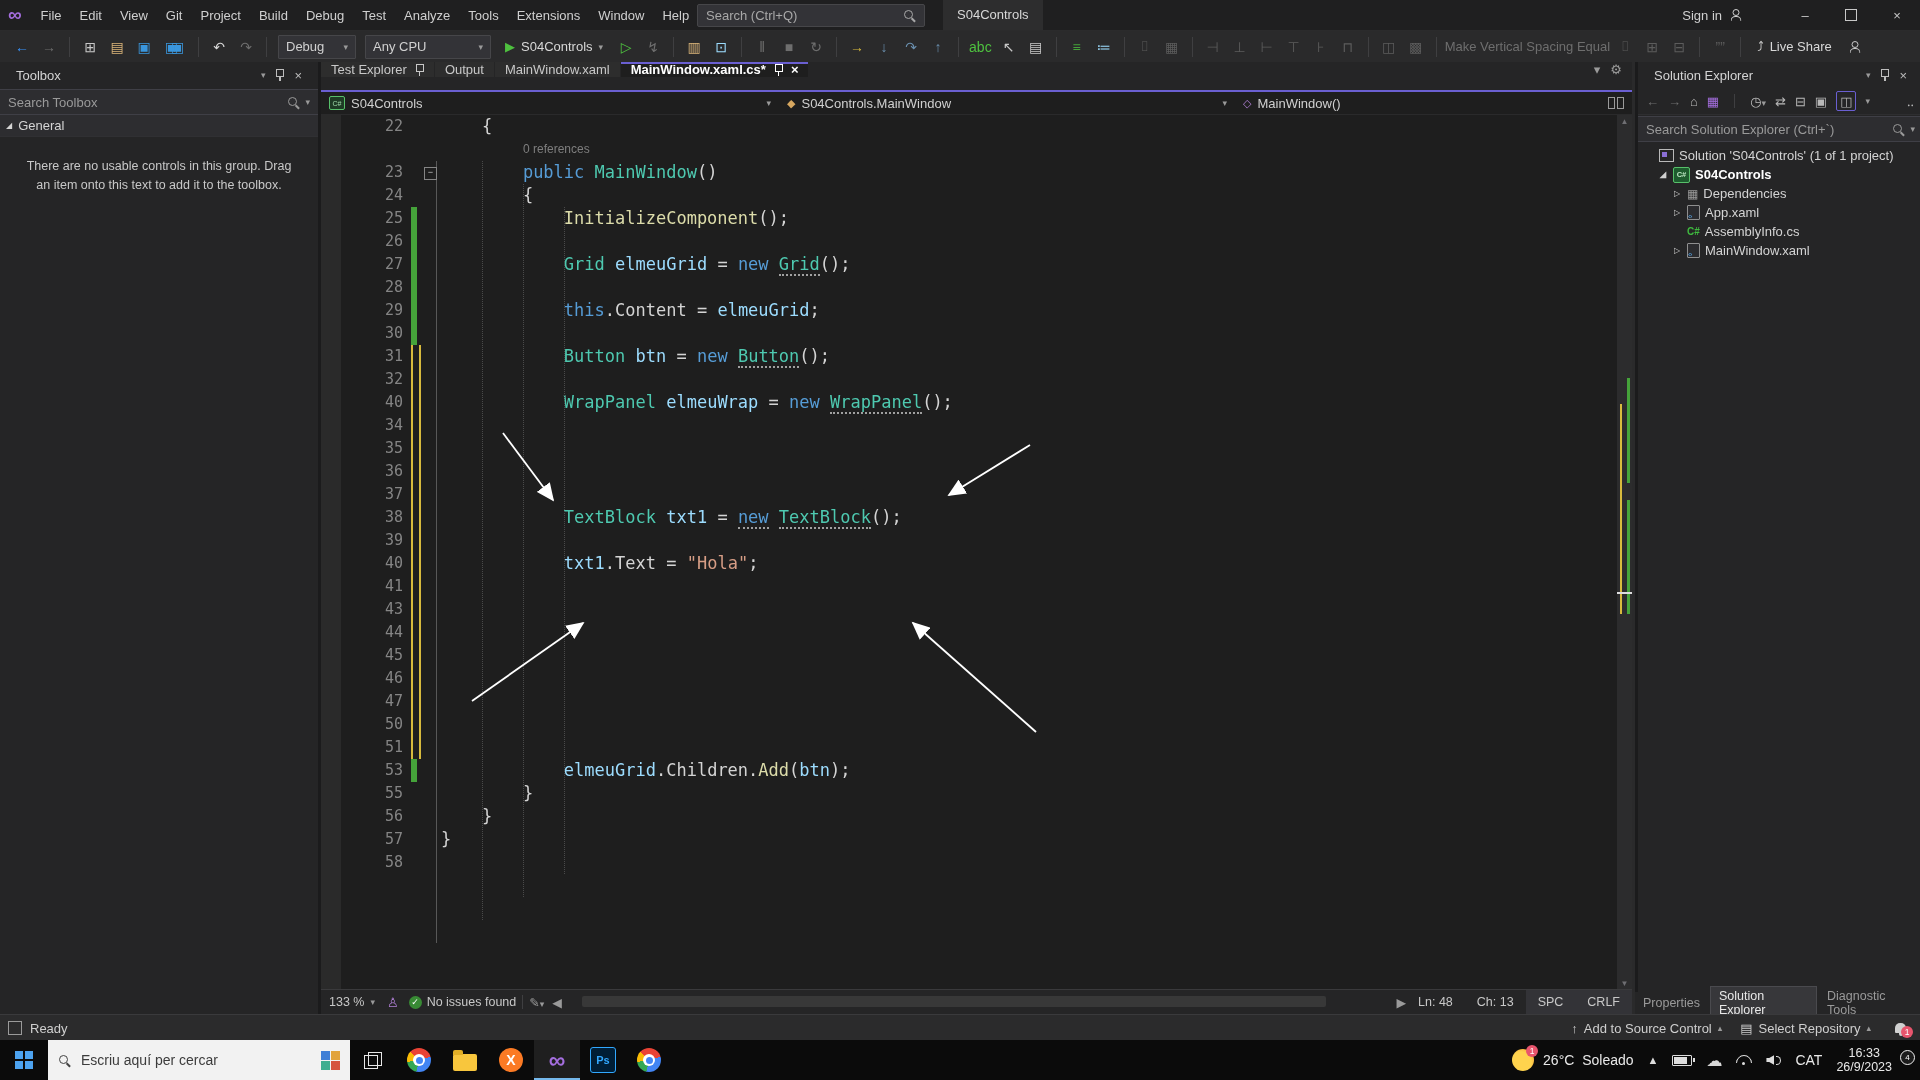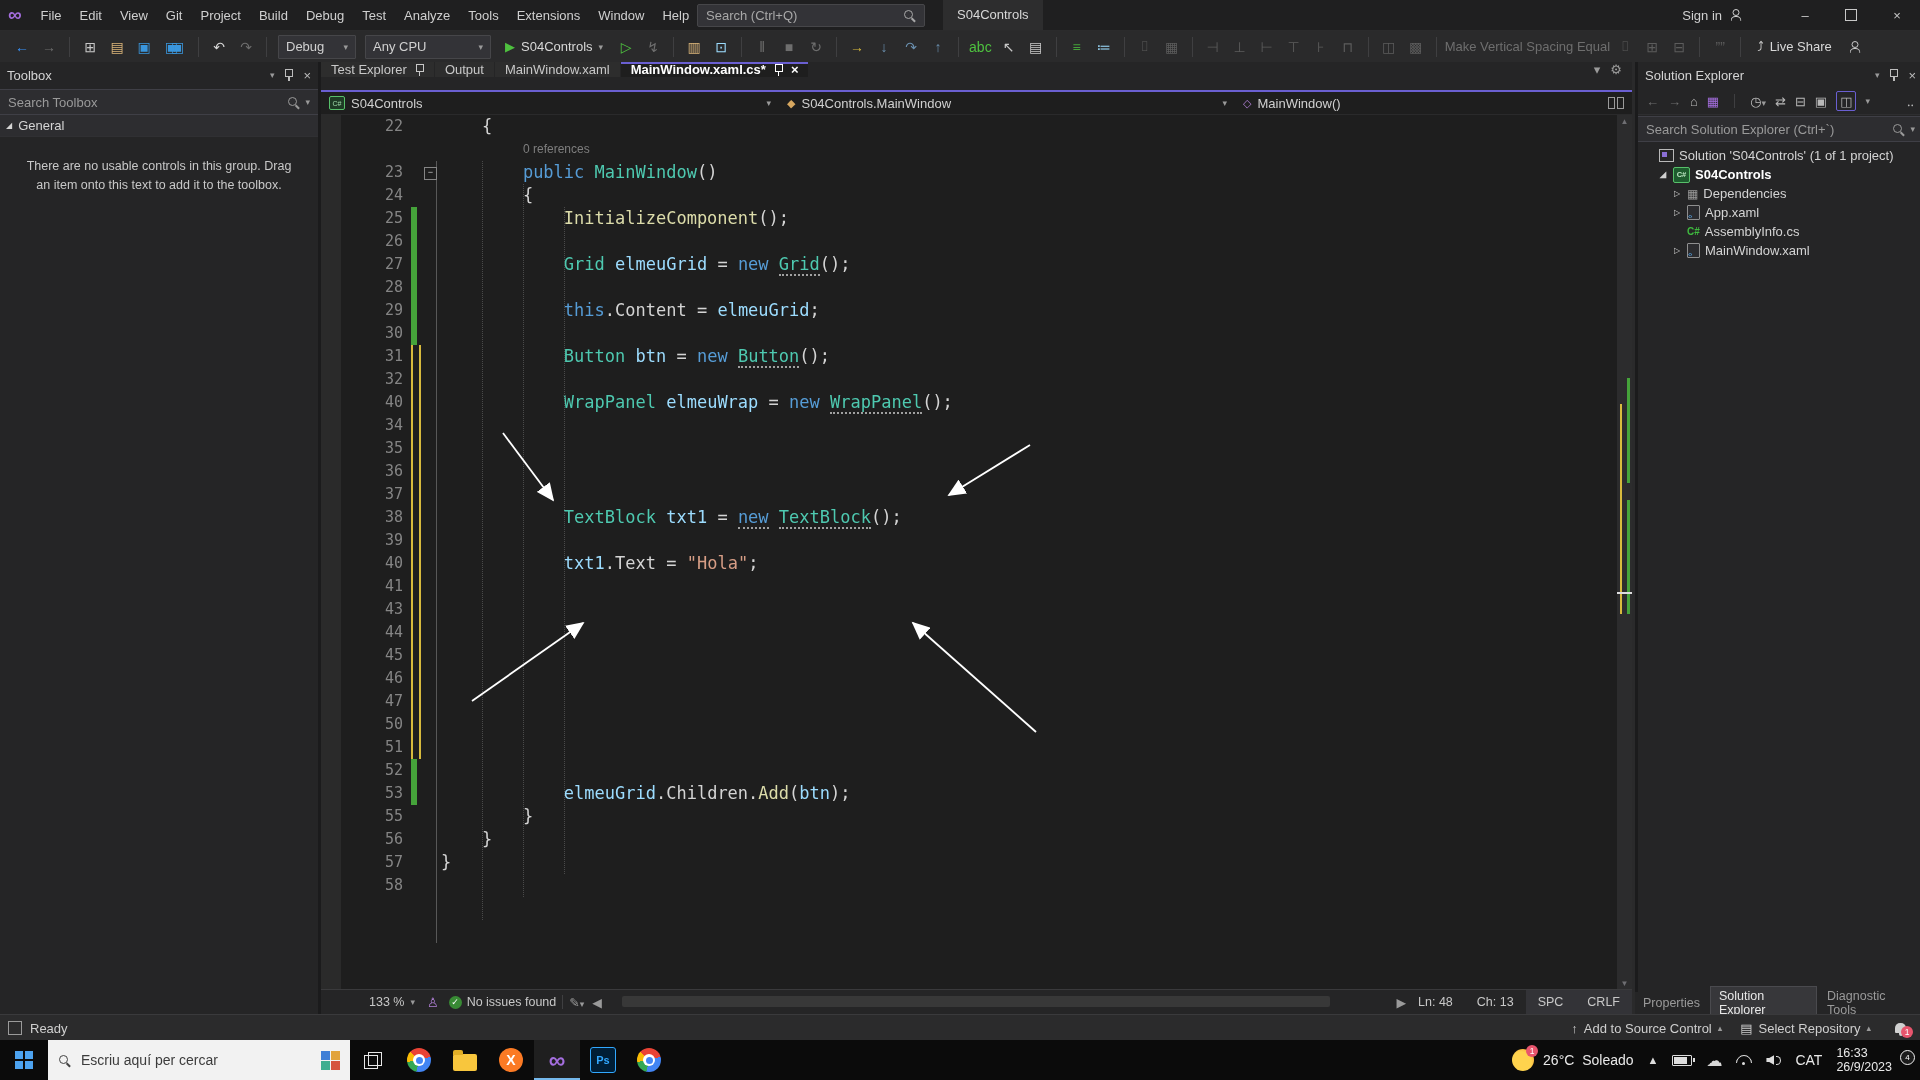--- a/index.html
+++ b/index.html
@@ -41,21 +41,21 @@
   .dd{height:22px;background:#333337;border:1px solid #464649;border-radius:1px;display:flex;
       align-items:center;justify-content:space-between;padding:0 7px;color:#d0d0d0;gap:10px;margin:0 3px;}
   .runbtn{display:flex;align-items:center;gap:6px;padding:0 8px;height:24px;color:#d8d8d8;}
   .caret{font-size:9px;color:#9a9a9a;}
   .gray-label{color:#6e6e6e;white-space:nowrap;}
 
   
   .toolbox{position:absolute;left:0;top:62px;width:318px;bottom:66px;background:#252526;
            border-right:3px solid #1b1b1c;}
   .panel-head{height:26px;display:flex;align-items:center;justify-content:space-between;
-              padding:0 7px;color:#d4d4d4;}
+              padding:0 16px;color:#d4d4d4;}
   .panel-head .hicons{display:flex;gap:10px;align-items:center;color:#bdbdbd;}
   .pin{position:relative;width:9px;height:12px;display:inline-block;}
   .pin::before{content:"";position:absolute;top:0;left:1px;width:6px;height:6px;border:1.4px solid currentColor;}
   .pin::after{content:"";position:absolute;top:8px;left:4px;width:1.5px;height:4px;background:currentColor;}
   .searchbox{margin:1px 0 0 0;height:24px;background:#2d2d30;border-top:1px solid #3f3f46;
              border-bottom:1px solid #3f3f46;display:flex;align-items:center;justify-content:space-between;
              padding:0 8px;color:#9a9a9a;}
   .section-row{height:21px;display:flex;align-items:center;gap:6px;padding:0 6px;background:#2d2d30;
                border-bottom:1px solid #303033;color:#d4d4d4;}
   .tbx-msg{margin-top:20px;padding:0 26px;text-align:center;color:#c8c8c8;font-size:12.5px;line-height:1.55;}
@@ -130,21 +130,21 @@
   .vscroll{position:absolute;right:0;top:53px;bottom:24px;width:15px;background:#2c2c2d;}
   .vs-up,.vs-dn{position:absolute;left:0;right:0;text-align:center;color:#6f6f73;font-size:8px;}
   .vs-up{top:2px;}.vs-dn{bottom:2px;}
   .vs-green1{position:absolute;right:2px;top:30%;height:12%;width:3px;background:#45a33a;}
   .vs-green2{position:absolute;right:2px;top:44%;height:13%;width:3px;background:#45a33a;}
   .vs-yellow{position:absolute;left:3px;top:33%;height:24%;width:2px;background:#d7ba3d;}
   .vs-caret{position:absolute;left:0;right:0;top:54.5%;height:2px;background:#dddddd;}
 
   .ebar{position:absolute;left:0;right:0;bottom:0;height:24px;background:#252526;border-top:1px solid #3a3a3c;
         display:flex;align-items:center;font-size:12.5px;color:#c8c8c8;}
-  .ebar .zoomdd{display:flex;align-items:center;gap:6px;padding:0 8px;margin-left:40px;}
+  .ebar .zoomdd{display:flex;align-items:center;gap:6px;padding:0 8px;}
   .ebar .chip{height:100%;display:flex;align-items:center;padding:0 12px;}
   .ebar .chip.bg{background:#333337;}
   .okcheck{width:13px;height:13px;border-radius:50%;background:#388a34;color:#fff;font-size:9px;
            display:flex;align-items:center;justify-content:center;margin-right:5px;}
   .hsb{flex:1;height:100%;position:relative;margin:0 4px;}
   .hsb-thumb{position:absolute;left:2%;right:8%;top:6px;height:11px;background:#383838;border-radius:2px;}
   .esep{width:1px;height:14px;background:#3f3f41;margin:0 6px;}
 
   
   .statusbar{position:absolute;left:0;top:1014px;width:1920px;height:26px;background:#2b2b2c;
@@ -196,21 +196,21 @@
   .cloudg{color:#d8d8d8;font-size:16px;}
   .wifi{position:relative;width:16px;height:11px;overflow:hidden;}
   .wifi::before{content:"";position:absolute;left:0;top:0;width:14px;height:14px;border:1.6px solid #ddd;
     border-radius:50%;border-bottom-color:transparent;border-left-color:transparent;transform:rotate(-45deg);}
   .wifi::after{content:"";position:absolute;left:6px;top:7px;width:3px;height:3px;border-radius:50%;background:#ddd;}
   .vol{position:relative;width:15px;height:12px;}
   .vol::before{content:"";position:absolute;left:0;top:1px;width:8px;height:10px;background:#ddd;
     clip-path:polygon(0 30%,35% 30%,100% 0,100% 100%,35% 70%,0 70%);}
   .vol::after{content:"";position:absolute;right:0;top:2px;width:4px;height:7px;border:1.4px solid #ddd;
     border-left:none;border-radius:0 7px 7px 0;}
-  .clockblk{text-align:left;font-size:12.5px;line-height:14px;}
+  .clockblk{text-align:center;font-size:12.5px;line-height:14px;}
   .notif{position:relative;width:19px;height:17px;background:#f2f2f2;border-radius:2px;}
   .notif::before{content:"";position:absolute;left:3px;top:4px;right:3px;height:1.5px;background:#888;box-shadow:0 4px 0 #888;}
   .notif .nbadge{position:absolute;right:-5px;bottom:-5px;width:13px;height:13px;border-radius:50%;
      background:#1c1c1c;border:1.5px solid #f2f2f2;color:#fff;font-size:8px;display:flex;align-items:center;justify-content:center;}
 </style>
 </head>
 <body>
 
 <div id="app">
 
@@ -638,29 +638,20 @@
             <span class="bpm"></span>
             <span class="lnum">51</span>
             <span class="markcol">
               <span class="mk-y"></span>
             </span>
             <span class="foldcol"></span>
             <span class="ccontent"></span>
           </div>
           <div class="crow">
             <span class="bpm"></span>
-            <span class="lnum">52</span>
-            <span class="markcol">
-              <span class="mk-g"></span>
-            </span>
-            <span class="foldcol"></span>
-            <span class="ccontent"></span>
-          </div>
-          <div class="crow">
-            <span class="bpm"></span>
             <span class="lnum">53</span>
             <span class="markcol">
               <span class="mk-g"></span>
             </span>
             <span class="foldcol"></span>
             <span class="ccontent"><span class="tk-p">            </span><span class="tk-v">elmeuGrid</span><span class="tk-p">.</span><span class="tk-p">Children</span><span class="tk-p">.</span><span class="tk-m">Add</span><span class="tk-p">(</span><span class="tk-v">btn</span><span class="tk-p">);</span></span>
           </div>
           <div class="crow">
             <span class="bpm"></span>
             <span class="lnum">55</span>

